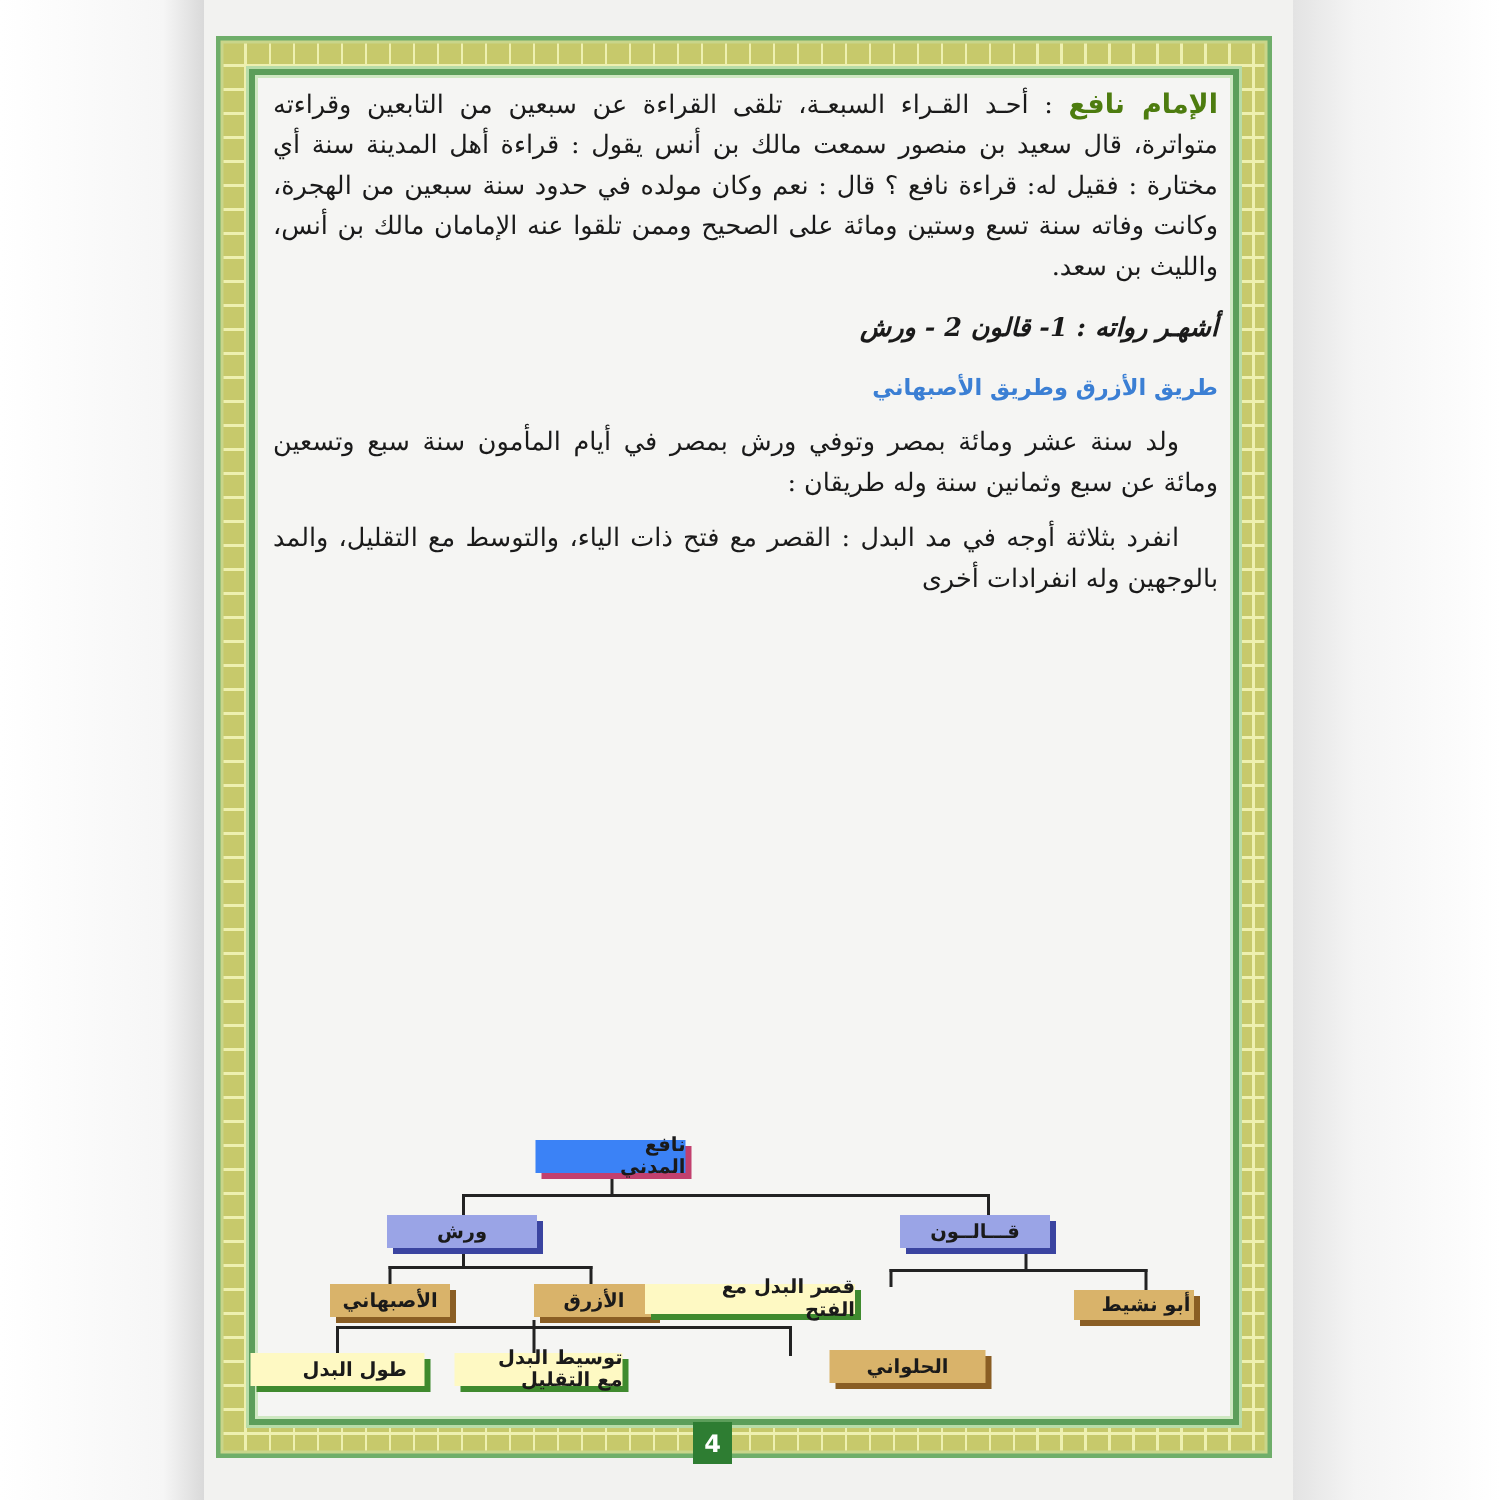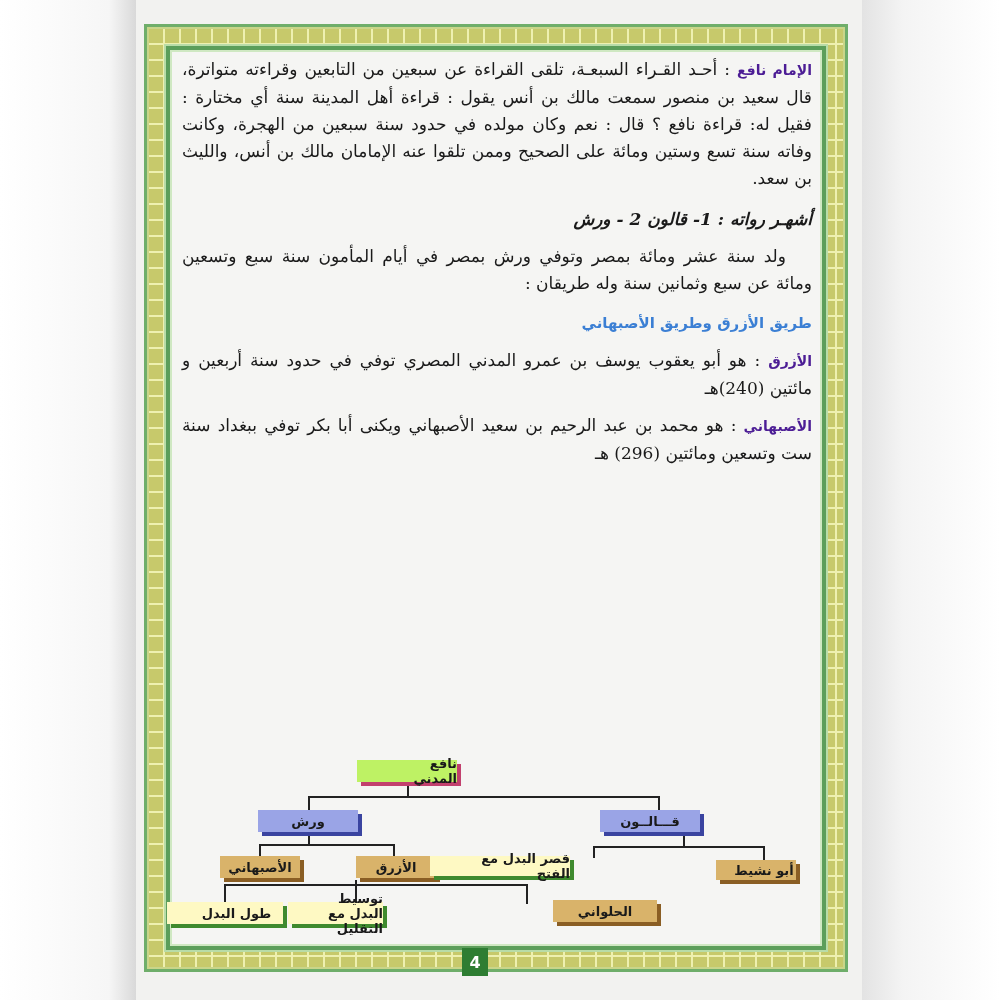--- a/index.html
+++ b/index.html
@@ -62,34 +62,34 @@
     margin: 2px 0 0 0; white-space: nowrap;
   }
   .ayah-mark {
     display: inline-block; width: 22px; height: 22px; border-radius: 50%;
     border: 2px solid #333; font-size: 11px; line-height: 22px; text-align: center;
     font-family: "DejaVu Sans", sans-serif; vertical-align: middle; margin: 0 4px;
     box-shadow: 0 0 0 3px #f5f5f3, 0 0 0 4px #555;
   }
   .surah-ref { font-size: 12px; font-weight: bold; font-family: "DejaVu Sans", sans-serif; margin-right: 6px; }
   .label-blue {
-    color: #4c1d95; font-weight: bold; font-family: "DejaVu Sans", sans-serif; font-size: 14px;
+    color: #4d7c0f; font-weight: bold; font-family: "DejaVu Sans", sans-serif; font-size: 18px;
   }
   .heading-blue {
     color: #3b7fd4; font-weight: bold; font-family: "DejaVu Sans", sans-serif; font-size: 15px;
   }
   .bold { font-weight: bold; font-style: italic; }
   
   .diagram { position: absolute; left: 0; top: 0; width: 1000px; height: 1000px; pointer-events: none; }
   .node {
     position: absolute; display: flex; align-items: center; justify-content: center;
     font-family: "DejaVu Sans", sans-serif; font-weight: bold; font-size: 13px; color: #1a1a1a;
     direction: rtl; box-sizing: border-box; pointer-events: auto;
   }
-  .node-pink { background: #bef264; box-shadow: 4px 4px 0 #c2406e; padding-left: 28px; }
+  .node-pink { background: #3b82f6; box-shadow: 4px 4px 0 #c2406e; padding-left: 28px; }
   .node-blue { background: #9aa4e6; box-shadow: 4px 4px 0 #3a44a0; }
   .node-tan { background: #d9b36a; box-shadow: 4px 4px 0 #8a5e24; }
   .node-green { background: #fef9c3; box-shadow: 4px 4px 0 #3f8a2e; padding-left: 23px; }
   .line { position: absolute; background: #222; }
 </style>
 </head>
 <body>
 
 <div class="page-shadow-left"></div>
 <div class="page-shadow-right"></div>
@@ -102,34 +102,29 @@
 <div class="content">
 
 
   <p class="para">
     <span class="label-blue">الإمام نافع</span><span> : أحـد القـراء السبعـة، تلقى القراءة عن سبعين من التابعين وقراءته متواترة، قال سعيد بن منصور سمعت مالك بن أنس يقول : قراءة أهل المدينة سنة أي مختارة : فقيل له: قراءة نافع ؟ قال : نعم وكان مولده في حدود سنة سبعين من الهجرة، وكانت وفاته سنة تسع وستين ومائة على الصحيح وممن تلقوا عنه الإمامان مالك بن أنس، والليث بن سعد.</span>
   </p>
 
   <p class="para gap bold" style="margin-top:14px;">أشهـر رواته : 1- قالون 2 - ورش</p>
 
 
-  <p class="para gap indent">ولد سنة عشر ومائة بمصر وتوفي ورش بمصر في أيام المأمون سنة سبع وتسعين ومائة عن سبع وثمانين سنة وله طريقان :</p>
-
   <p class="para gap" style="margin-top:12px;">
     <span class="heading-blue">طريق الأزرق وطريق الأصبهاني</span>
   </p>
 
-  <p class="para gap">
-    <span class="label-blue">الأزرق</span><span> : هو أبو يعقوب يوسف بن عمرو المدني المصري توفي في حدود سنة أربعين و مائتين (240)هـ</span>
-  </p>
+  <p class="para gap indent">ولد سنة عشر ومائة بمصر وتوفي ورش بمصر في أيام المأمون سنة سبع وتسعين ومائة عن سبع وثمانين سنة وله طريقان :</p>
 
 
-  <p class="para gap">
-    <span class="label-blue">الأصبهاني</span><span> : هو محمد بن عبد الرحيم بن سعيد الأصبهاني ويكنى أبا بكر توفي ببغداد سنة ست وتسعين ومائتين (296) هـ</span>
-  </p>
+  <p class="para gap indent">انفرد بثلاثة أوجه في مد البدل : القصر مع فتح ذات الياء، والتوسط مع التقليل، والمد بالوجهين وله انفرادات أخرى</p>
+
 </div>
 
 <div class="diagram">
 
   <div class="line" style="left:407px; top:782px; width:2px; height:14px;"></div>
   <div class="line" style="left:308px; top:796px; width:352px; height:2px;"></div>
   <div class="line" style="left:308px; top:796px; width:2px; height:14px;"></div>
   <div class="line" style="left:658px; top:796px; width:2px; height:14px;"></div>
 
   <div class="line" style="left:683px; top:832px; width:2px; height:14px;"></div>
@@ -152,17 +147,17 @@
   <div class="node node-blue" style="left:600px; top:810px; width:100px; height:22px;">قـــالــون</div>
   <div class="node node-blue" style="left:258px; top:810px; width:100px; height:22px;">ورش</div>
 
   <div class="node node-tan" style="left:716px; top:860px; width:80px; height:20px;padding-left:16px;">أبو نشيط</div>
   <div class="node node-tan" style="left:553px; top:900px; width:104px; height:22px;">الحلواني</div>
 
   <div class="node node-tan" style="left:356px; top:856px; width:80px; height:22px;">الأزرق</div>
   <div class="node node-tan" style="left:220px; top:856px; width:80px; height:22px;">الأصبهاني</div>
 
   <div class="node node-green" style="left:430px; top:856px; width:140px; height:20px;">قصر البدل مع الفتح</div>
-  <div class="node node-green" style="left:288px; top:902px; width:95px; height:22px;text-align:right;">توسيط البدل مع التقليل</div>
+  <div class="node node-green" style="left:303px; top:902px; width:112px; height:22px;text-align:right;">توسيط البدل مع التقليل</div>
   <div class="node node-green" style="left:167px; top:902px; width:116px; height:22px;">طول البدل</div>
 </div>
 
 <div class="page-number">4</div>
 
 </body></html>

